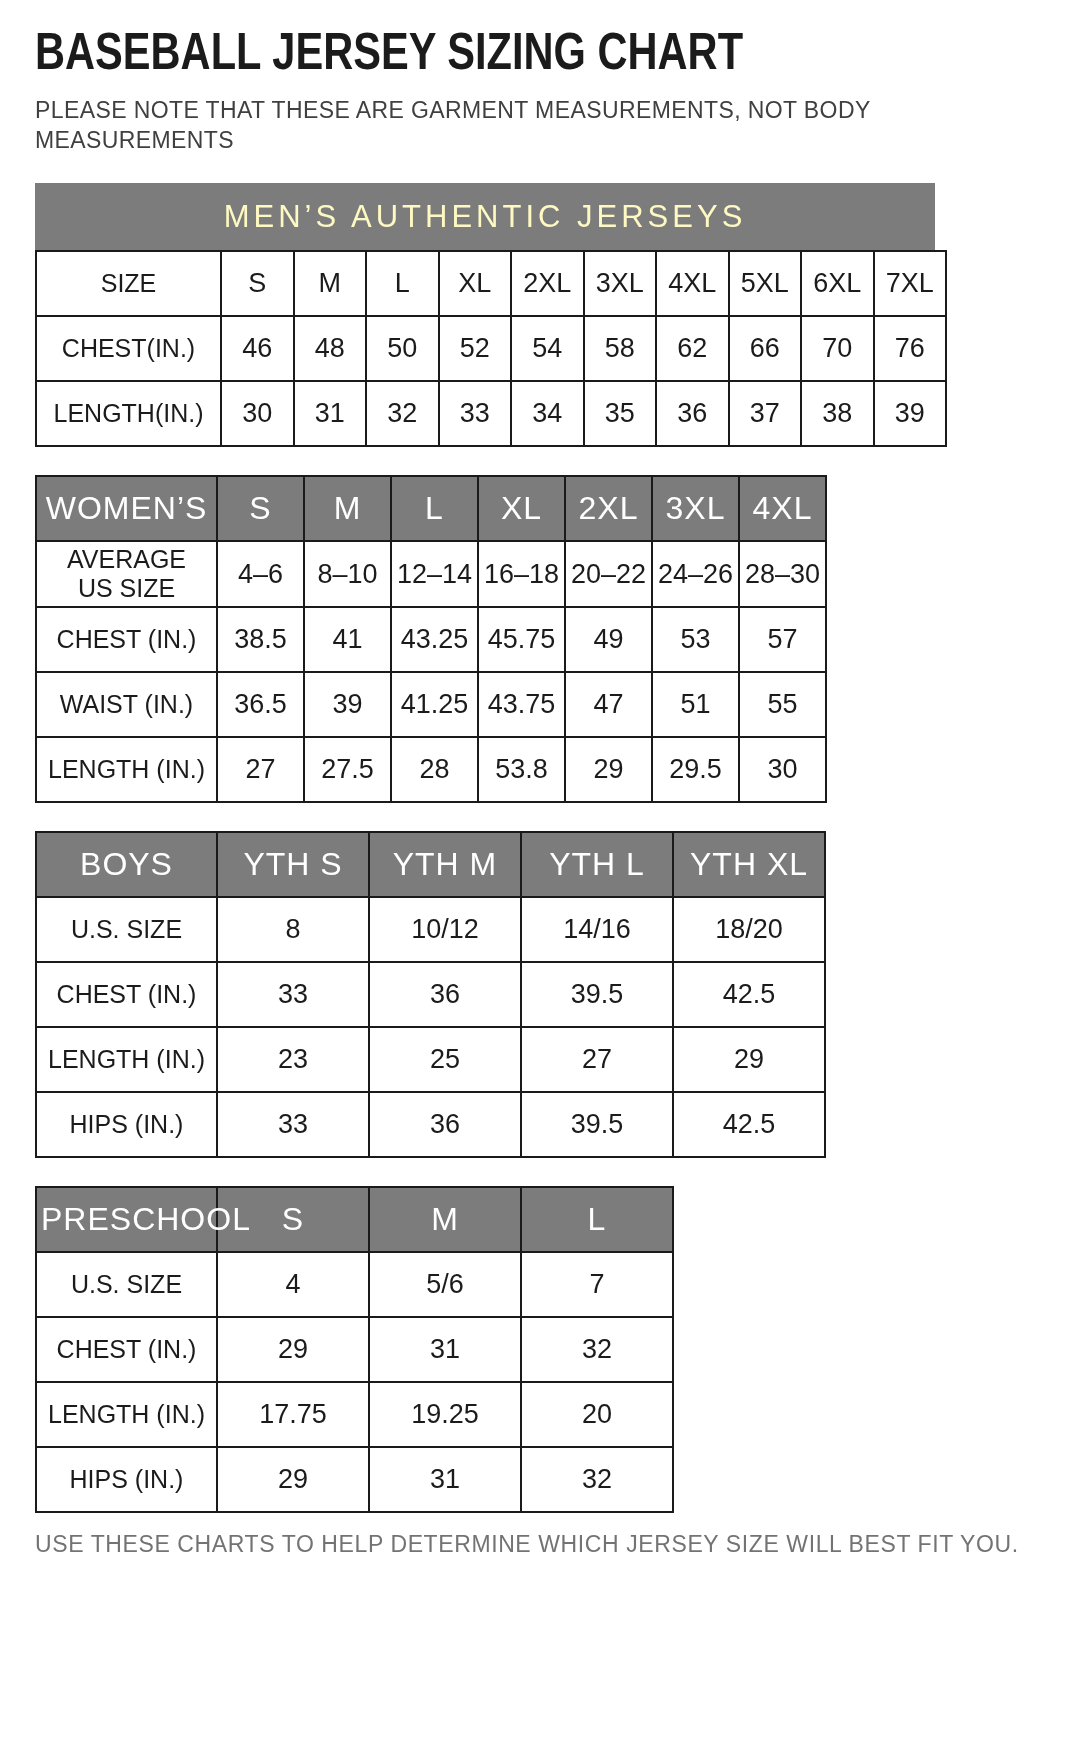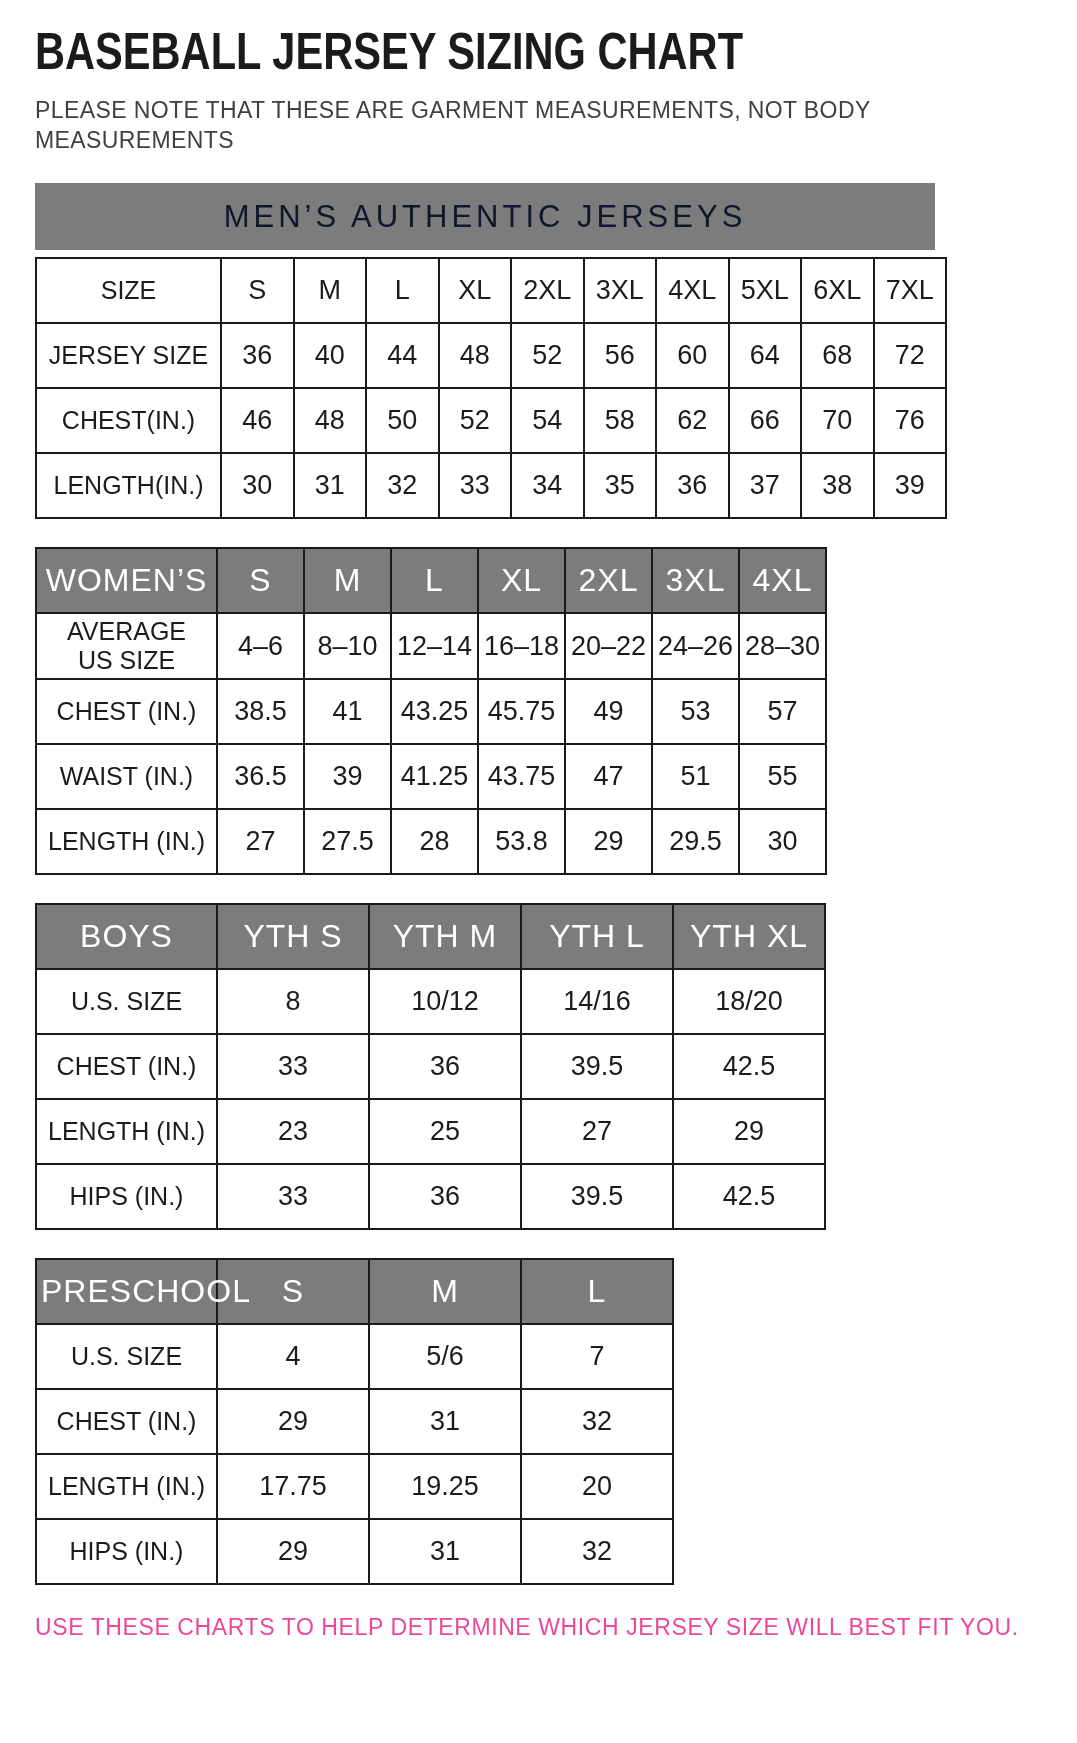--- a/index.html
+++ b/index.html
@@ -14,25 +14,25 @@
     font-size:52px; font-weight:900; line-height:1.05;
     letter-spacing:0px; white-space:nowrap;
     transform:scaleX(0.80); transform-origin:left center;
   }
   .note {
     margin-top:16px; max-width:900px;
     color:#404040; font-size:23px; line-height:1.32; letter-spacing:0.4px;
   }
   .section { margin-top:28px; }
   .banner {
-    width:900px; height:67px; background:#7c7c7c; color:#0f172a;
+    width:900px; height:67px; background:#7c7c7c; color:#fef9c3;
     display:flex; align-items:center; justify-content:center;
     font-size:31px; letter-spacing:4px;
   }
-  table.grid { border-collapse:collapse; table-layout:fixed;margin-top:7px; }
+  table.grid { border-collapse:collapse; table-layout:fixed; }
   table.grid td {
     border:2px solid #1a1a1a;
     text-align:center; vertical-align:middle;
     height:65px; padding:3px 4px;
     font-size:27px; color:#1b1b1b; background:#ffffff;
   }
   table.grid td.lbl { font-size:25px; white-space:pre-line; line-height:1.15; }
   table.grid tr.hdr td {
     background:#7c7c7c; color:#ffffff;
     font-size:32px; letter-spacing:1px;
@@ -43,22 +43,22 @@
   table.womens { width:790px; }
   table.womens col.c-lbl { width:181px; }
   table.womens col.c-val { width:87px; }
   table.boys { width:790px; }
   table.boys col.c-lbl { width:181px; }
   table.boys col.c-val { width:152px; }
   table.preschool { width:637px;border-radius:27px; }
   table.preschool col.c-lbl { width:181px; }
   table.preschool col.c-val { width:152px; }
   .footer {
-    margin-top:29px;
-    color:#ec4899; font-size:23px; letter-spacing:0.6px;
+    margin-top:18px;
+    color:#737373; font-size:23px; letter-spacing:0.6px;
   }
 </style>
 </head>
 <body>
 
 <h1 class="page-title">BASEBALL JERSEY SIZING CHART</h1>
 <p class="note">PLEASE NOTE THAT THESE ARE GARMENT MEASUREMENTS, NOT BODY MEASUREMENTS</p>
 
 <section class="section">
   <div class="banner">MEN’S AUTHENTIC JERSEYS</div>
@@ -84,33 +84,20 @@
         <td>L</td>
         <td>XL</td>
         <td>2XL</td>
         <td>3XL</td>
         <td>4XL</td>
         <td>5XL</td>
         <td>6XL</td>
         <td>7XL</td>
       </tr>
       <tr>
-        <td class="lbl">JERSEY SIZE</td>
-        <td>36</td>
-        <td>40</td>
-        <td>44</td>
-        <td>48</td>
-        <td>52</td>
-        <td>56</td>
-        <td>60</td>
-        <td>64</td>
-        <td>68</td>
-        <td>72</td>
-      </tr>
-      <tr>
         <td class="lbl">CHEST(IN.)</td>
         <td>46</td>
         <td>48</td>
         <td>50</td>
         <td>52</td>
         <td>54</td>
         <td>58</td>
         <td>62</td>
         <td>66</td>
         <td>70</td>

